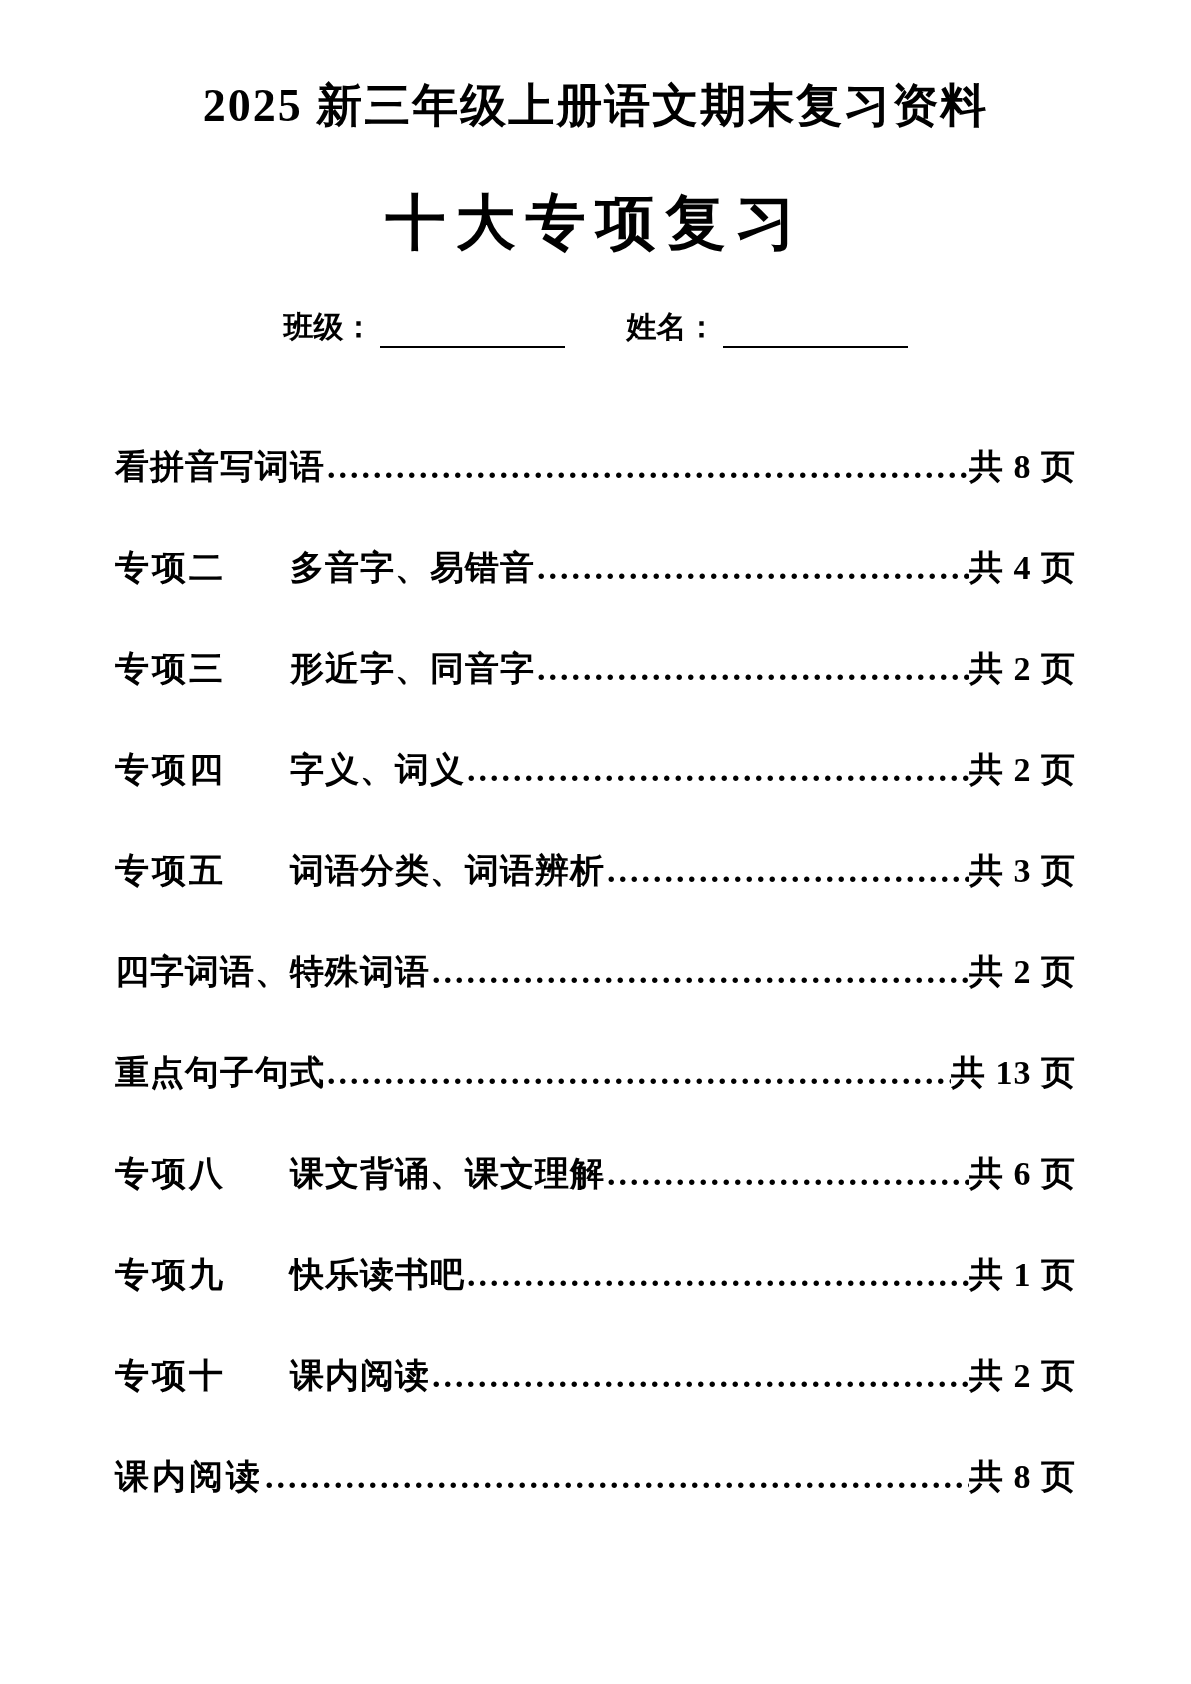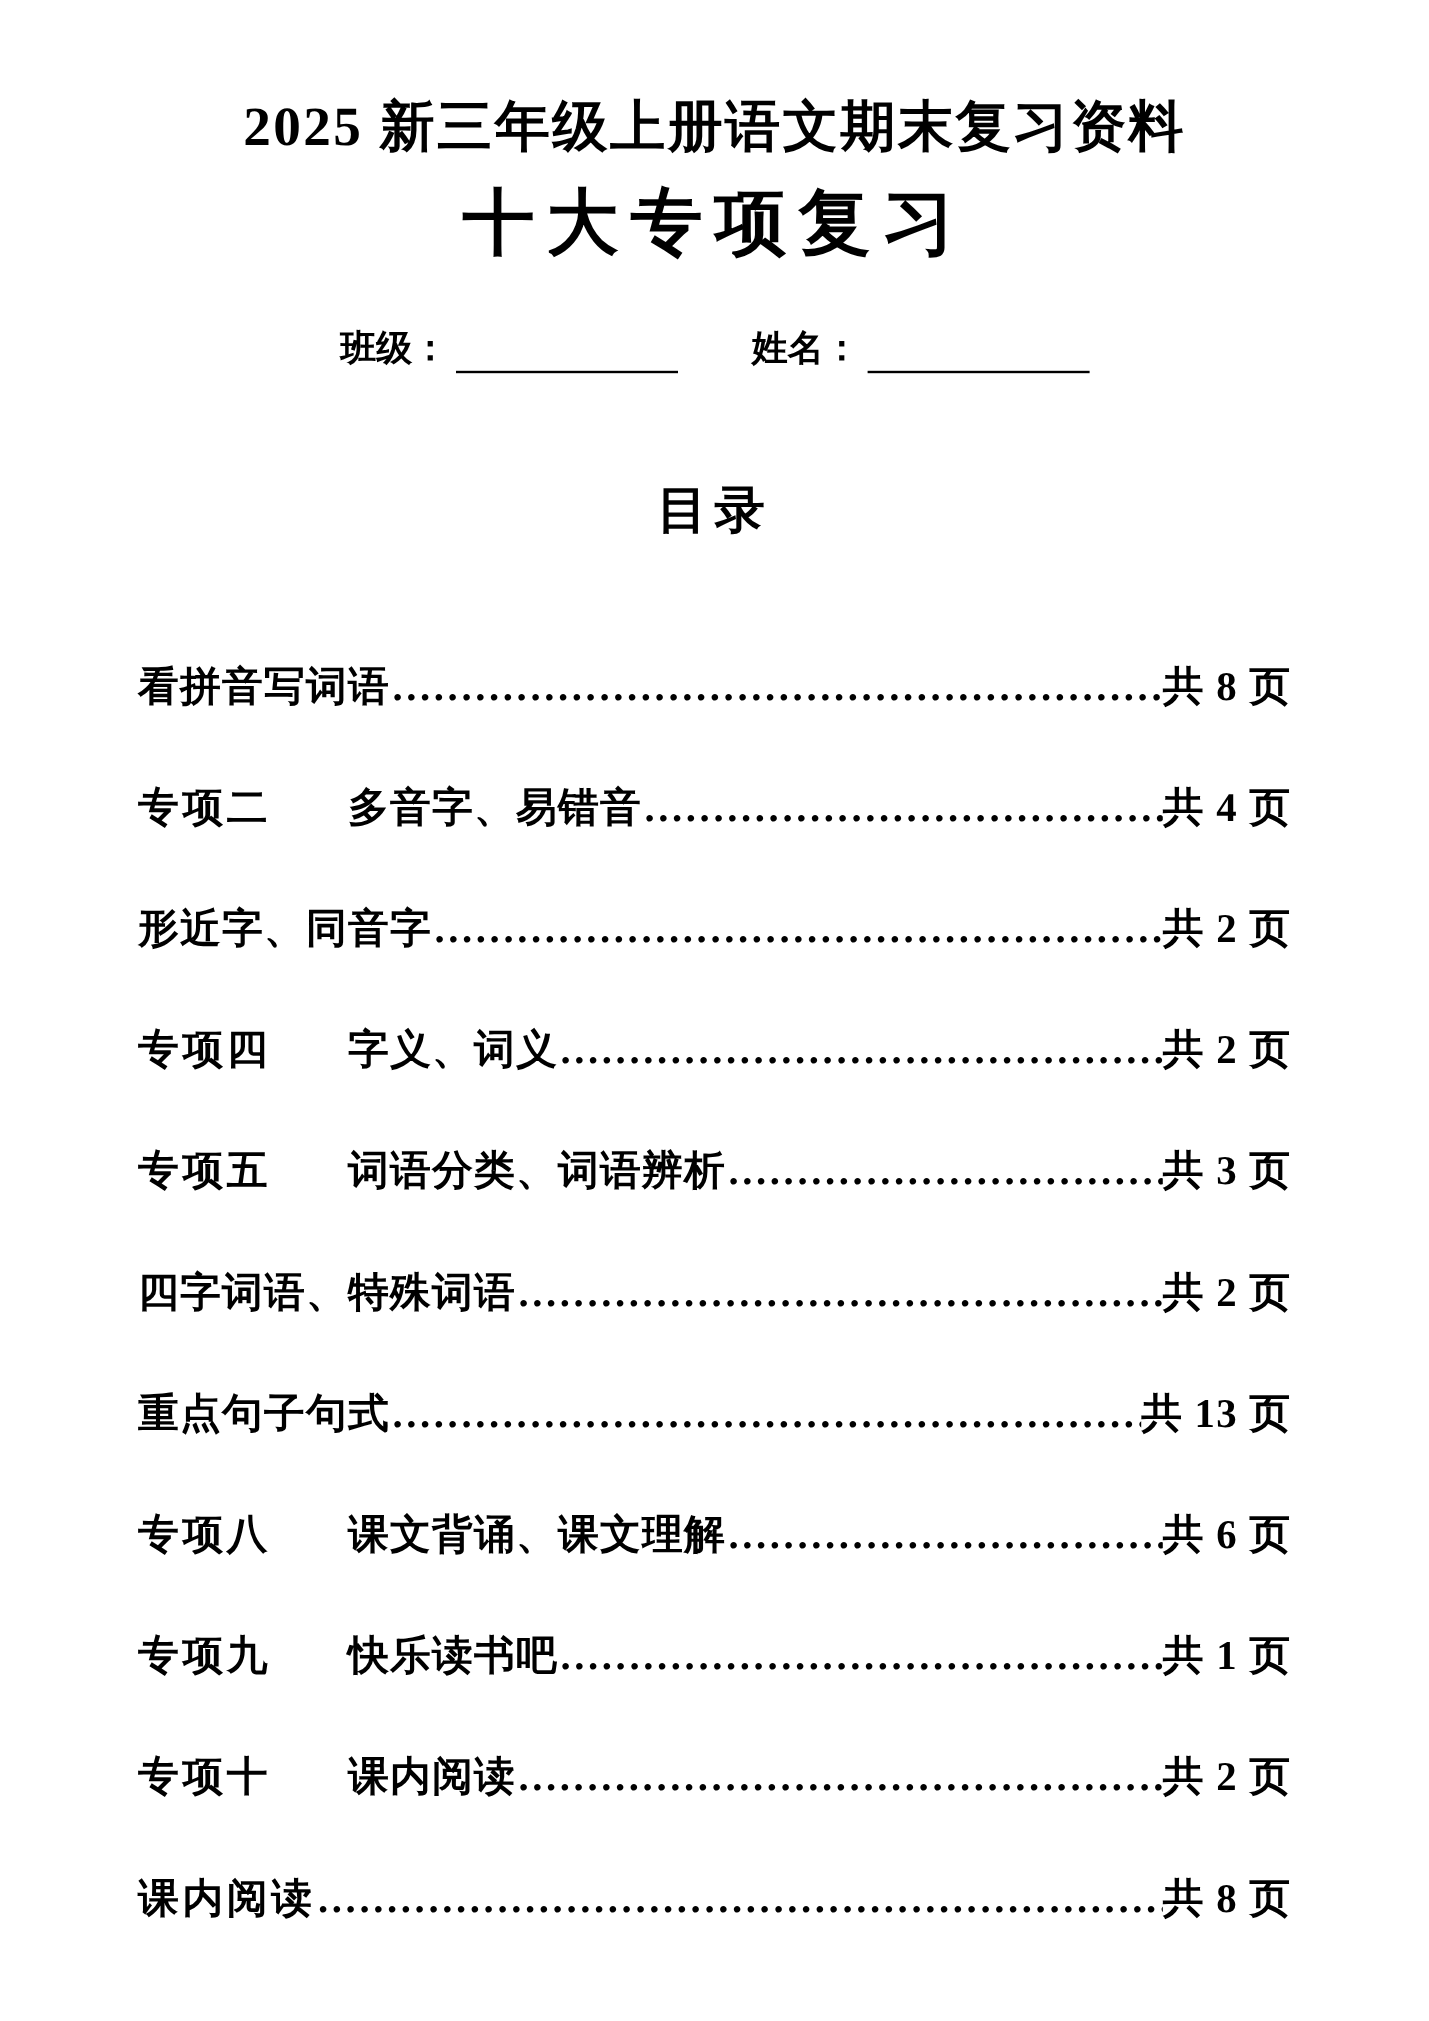--- a/index.html
+++ b/index.html
@@ -29,21 +29,21 @@
     letter-spacing: 2px;
     margin-top: 78px;
     line-height: 1.2;
     font-family: Liberation Serif, serif;
   }
   .title-sub {
     text-align: center;
     font-size: 60px;
     font-weight: 700;
     letter-spacing: 10px;
-    margin-top: 17px;
+    margin-top: 54px;
     line-height: 1.2;
   }
   .fields-row {
     display: flex;
     justify-content: center;
     align-items: flex-start;
     margin-top: 48px;
     gap: 62px;
     font-size: 30px;
     font-weight: 700;
@@ -122,38 +122,38 @@
     <div class="field">
       <span class="field-label">班级：</span>
       <span class="field-line"></span>
     </div>
     <div class="field">
       <span class="field-label">姓名：</span>
       <span class="field-line"></span>
     </div>
   </div>
 
-  <div class="toc-heading">目录</div>
 
   <div class="toc-list">
 
     <div class="toc-row">
       <span class="toc-title">看拼音写词语</span>
       <span class="toc-dots">................................................................</span>
       <span class="toc-pages">共 8 页</span>
     </div>
 
     <div class="toc-row">
       <span class="toc-index">专项二</span>
       <span class="toc-title">多音字、易错音</span>
       <span class="toc-dots">................................................................</span>
       <span class="toc-pages">共 4 页</span>
     </div>
 
     <div class="toc-row">
+      <span class="toc-index">专项三</span>
       <span class="toc-title">形近字、同音字</span>
       <span class="toc-dots">................................................................</span>
       <span class="toc-pages">共 2 页</span>
     </div>
 
     <div class="toc-row">
       <span class="toc-index">专项四</span>
       <span class="toc-title">字义、词义</span>
       <span class="toc-dots">................................................................</span>
       <span class="toc-pages">共 2 页</span>

